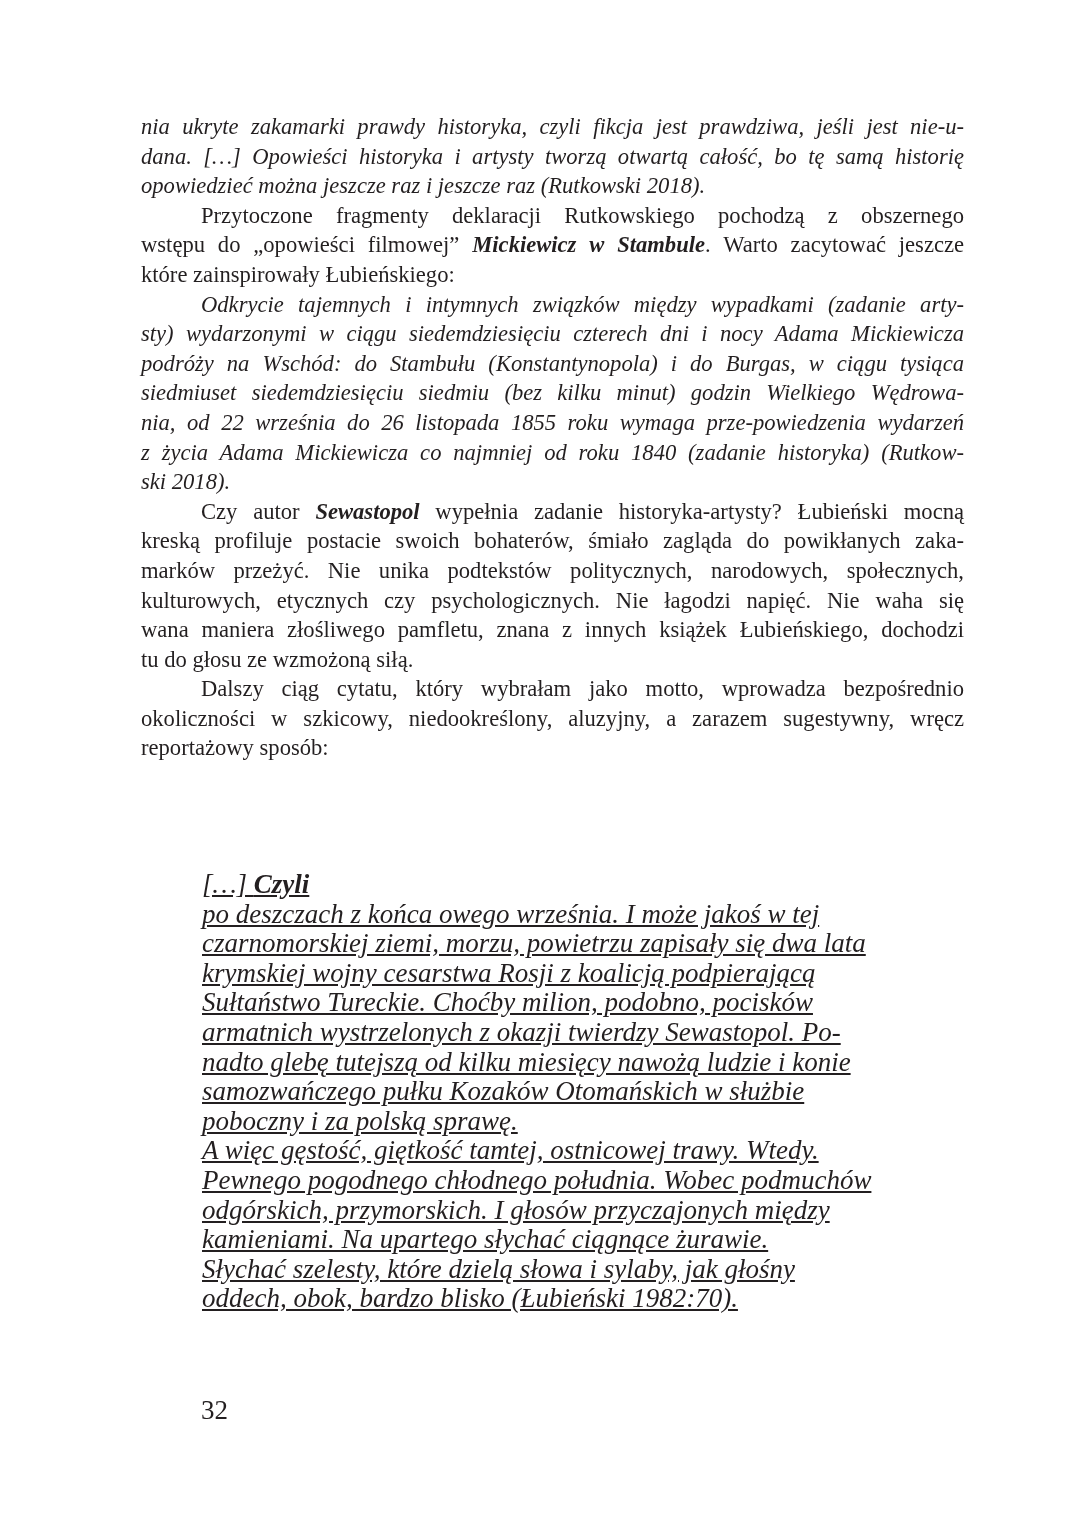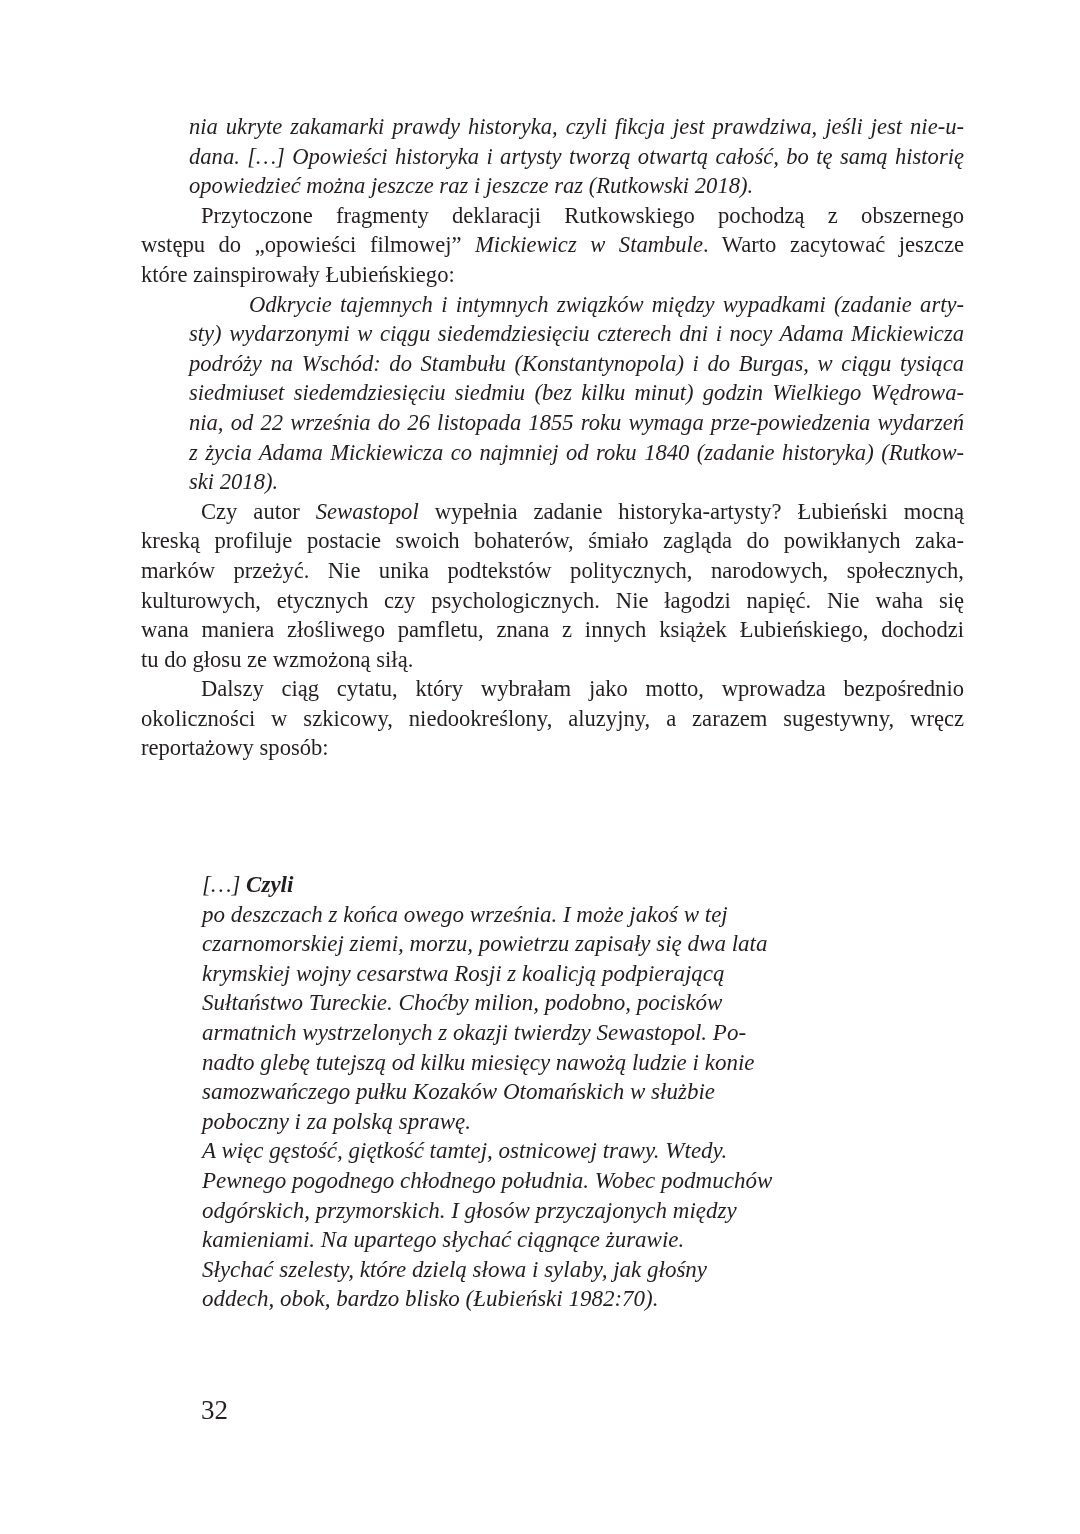--- a/index.html
+++ b/index.html
@@ -21,49 +21,50 @@
     top: 112px;
     width: 823px;
   }
   .para {
     margin: 0;
     font-size: 22.6px;
     line-height: 29.6px;
     text-align: justify;
     hyphens: none;
   }
-  .para.italic { font-style: italic; margin-left: 48px; }
+  .para.italic { font-style: italic; }
   .line {
     display: block;
     text-align: justify;
     text-align-last: justify;
     white-space: nowrap;
     overflow: visible;
   }
   .line.last { text-align-last: left; }
   .indent-line { padding-left: 60px; }
   .blk {
     position: absolute;
     left: 202px;
     top: 870px;
     width: 640px;
     font-style: italic;
-    font-size: 23px;
+    font-size: 27px;
     line-height: 29.6px;
+    text-decoration: underline;
   }
   .blk .bline { display: block; white-space: nowrap; }
   .blk b { font-weight: bold; }
   .page-number {
     position: absolute;
     left: 201px;
     top: 1396px;
     font-size: 27px;
     line-height: 29.6px;
   }
-  i.em { font-style: italic; }
+  i.em { font-style: italic; font-weight: bold; }
 </style>
 </head>
 <body>
 
 <div class="page">
 
   <div class="para italic">
     <span class="line">nia ukryte zakamarki prawdy historyka, czyli fikcja jest prawdziwa, jeśli jest nie-u-</span>
     <span class="line">dana. […] Opowieści historyka i artysty tworzą otwartą całość, bo tę samą historię</span>
     <span class="line last">opowiedzieć można jeszcze raz i jeszcze raz (Rutkowski 2018).</span>

